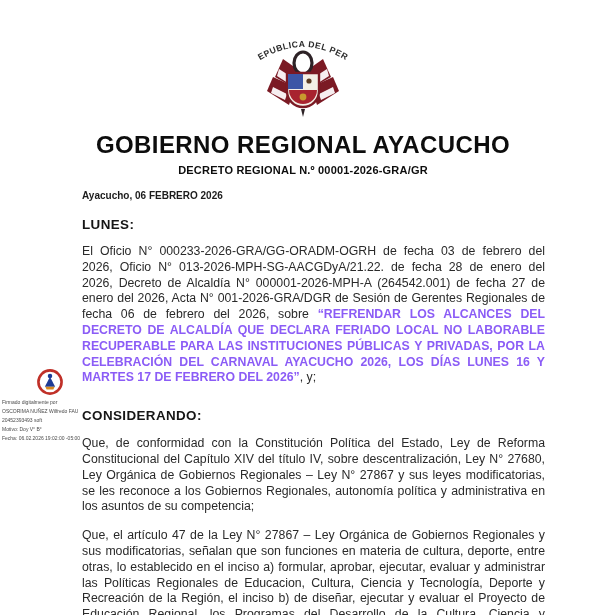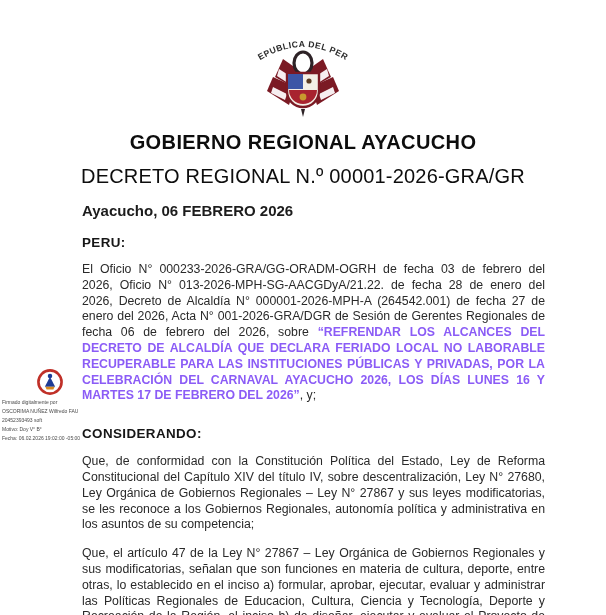--- a/index.html
+++ b/index.html
@@ -18,40 +18,40 @@
     padding-top: 27px;
   }
   .emblem-wrap {
     text-align: center;
     height: 92px;
   }
   .emblem-wrap svg { display: inline-block; }
   .org-title {
     margin-top: 12px;
     text-align: center;
-    font-size: 20px;
+    font-size: 24px;
     font-weight: bold;
     letter-spacing: 0.4px;
     color: #0d0d0d;
   }
   .decree-title {
-    margin-top: 11px;
+    margin-top: 5px;
     text-align: center;
-    font-size: 20px;
-    font-weight: normal;
+    font-size: 11px;
+    font-weight: bold;
     letter-spacing: 0.2px;
     color: #0d0d0d;
   }
   .content {
     margin-left: 82px;
     width: 463px;
   }
   .dateline {
     margin-top: 14px;
-    font-size: 15px;
+    font-size: 10px;
     font-weight: bold;
     color: #1c1c1c;
   }
   .section-heading {
     font-size: 13.4px;
     font-weight: bold;
     letter-spacing: 0.4px;
     color: #161616;
   }
   .visto-heading { margin-top: 16px; }
@@ -128,21 +128,21 @@
       <path d="M 58 82 h 4 l -2 8 z" fill="#2d2226"></path>
     </svg>
   </div>
 
   <h1 class="org-title">GOBIERNO REGIONAL AYACUCHO</h1>
   <h2 class="decree-title">DECRETO REGIONAL N.º 00001-2026-GRA/GR</h2>
 
   <div class="content">
     <div class="dateline">Ayacucho, 06 FEBRERO 2026</div>
 
-    <div class="section-heading visto-heading">PERU:</div>
+    <div class="section-heading visto-heading">LUNES:</div>
 
     <p class="body-par"><span>El Oficio N° 000233-2026-GRA/GG-ORADM-OGRH de fecha 03 de febrero del 2026, Oficio N° 013-2026-MPH-SG-AACGDyA/21.22. de fecha 28 de enero del 2026, Decreto de Alcaldía N° 000001-2026-MPH-A (264542.001) de fecha 27 de enero del 2026, Acta N° 001-2026-GRA/DGR de Sesión de Gerentes Regionales de fecha 06 de febrero del 2026, sobre </span><span class="emph">“REFRENDAR LOS ALCANCES DEL DECRETO DE ALCALDÍA QUE DECLARA FERIADO LOCAL NO LABORABLE RECUPERABLE PARA LAS INSTITUCIONES PÚBLICAS Y PRIVADAS, POR LA CELEBRACIÓN DEL CARNAVAL AYACUCHO 2026, LOS DÍAS LUNES 16 Y MARTES 17 DE FEBRERO DEL 2026”</span><span>, y;</span></p>
 
     <div class="section-heading considerando-heading">CONSIDERANDO:</div>
 
     <p class="body-par par-gap">Que, de conformidad con la Constitución Política del Estado, Ley de Reforma Constitucional del Capítulo XIV del título IV, sobre descentralización, Ley N° 27680, Ley Orgánica de Gobiernos Regionales – Ley N° 27867 y sus leyes modificatorias, se les reconoce a los Gobiernos Regionales, autonomía política y administrativa en los asuntos de su competencia;</p>
 
     <p class="body-par par-gap">Que, el artículo 47 de la Ley N° 27867 – Ley Orgánica de Gobiernos Regionales y sus modificatorias, señalan que son funciones en materia de cultura, deporte, entre otras, lo establecido en el inciso a) formular, aprobar, ejecutar, evaluar y administrar las Políticas Regionales de Educacion, Cultura, Ciencia y Tecnología, Deporte y Recreación de la Región, el inciso b) de diseñar, ejecutar y evaluar el Proyecto de Educación Regional, los Programas del Desarrollo de la Cultura, Ciencia y Tecnología y el Programa del Desarrollo del Deporte y Recreación de la Región, en coordinación con la Política Educativa Regional y el inciso k) Promover y difundir las manifestaciones culturales y potenciar las instituciones deportivas y culturales de la Región;</p>
   </div>
 

